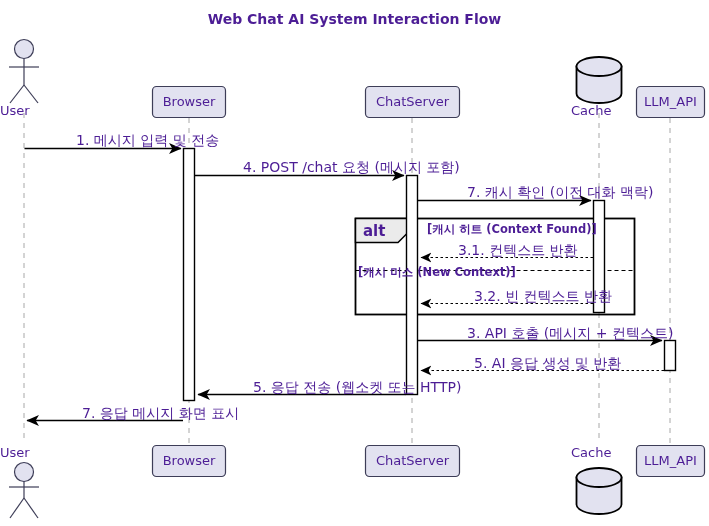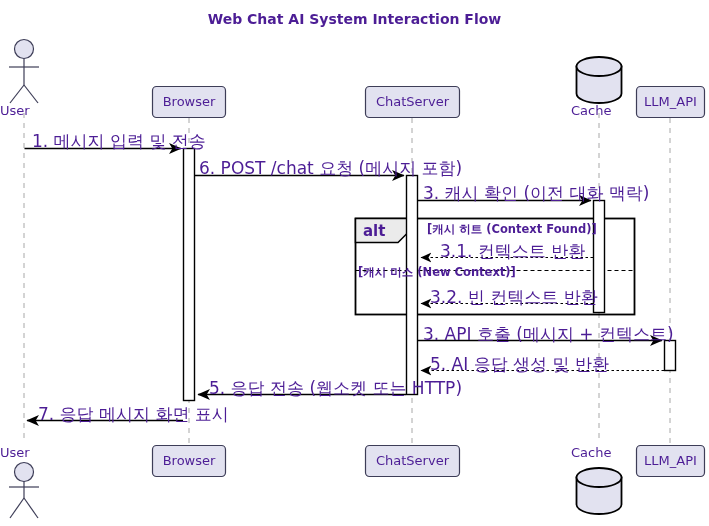--- a/index.html
+++ b/index.html
@@ -42,21 +42,22 @@
     top: 12px;
   }
   .participant-name {
     font-size: 13px;
     text-align: center;
   }
   .actor-name {
     font-size: 13px;
   }
   .msg-text {
-    font-size: 17px;
+    font-size: 14px;
+    margin-left: 44px;
   }
   .frag-op {
     font-size: 15px;
     font-weight: bold;
   }
   .frag-guard {
     font-size: 11.5px;
     font-weight: bold;
   }
 </style>
@@ -164,23 +165,23 @@
   <div class="lbl actor-name" style="left:571px; top:104px; width:56px;">Cache</div>
   <div class="lbl participant-name" style="left:636px; top:95px;  width:69px;">LLM_API</div>
 
   <div class="lbl actor-name" style="left:0px;   top:446px; width:48px;">User</div>
   <div class="lbl participant-name" style="left:152px; top:454px; width:74px;">Browser</div>
   <div class="lbl participant-name" style="left:365px; top:454px; width:95px;">ChatServer</div>
   <div class="lbl actor-name" style="left:571px; top:446px; width:56px;">Cache</div>
   <div class="lbl participant-name" style="left:636px; top:454px; width:69px;">LLM_API</div>
 
   <div class="lbl msg-text" style="left:32px;  top:133px;">1. 메시지 입력 및 전송</div>
-  <div class="lbl msg-text" style="left:199px; top:160px;">6. POST /chat 요청 (메시지 포함)</div>
-  <div class="lbl msg-text" style="left:423px; top:185px;">3. 캐시 확인 (이전 대화 맥락)</div>
-  <div class="lbl msg-text" style="left:440px; top:243px;">3.1. 컨텍스트 반환</div>
+  <div class="lbl msg-text" style="left:199px; top:160px;">4. POST /chat 요청 (메시지 포함)</div>
+  <div class="lbl msg-text" style="left:423px; top:185px;">7. 캐시 확인 (이전 대화 맥락)</div>
+  <div class="lbl msg-text" style="left:414px; top:243px;">3.1. 컨텍스트 반환</div>
   <div class="lbl msg-text" style="left:430px; top:289px;">3.2. 빈 컨텍스트 반환</div>
   <div class="lbl msg-text" style="left:423px; top:326px;">3. API 호출 (메시지 + 컨텍스트)</div>
   <div class="lbl msg-text" style="left:430px; top:356px;">5. AI 응답 생성 및 반환</div>
   <div class="lbl msg-text" style="left:209px; top:380px;">5. 응답 전송 (웹소켓 또는 HTTP)</div>
   <div class="lbl msg-text" style="left:38px;  top:406px;">7. 응답 메시지 화면 표시</div>
 
   <div class="lbl frag-op" style="left:363px; top:224px;">alt</div>
   <div class="lbl frag-guard" style="left:427px; top:224px;">[캐시 히트 (Context Found)]</div>
   <div class="lbl frag-guard" style="left:358px; top:267px;">[캐시 미스 (New Context)]</div>
 

